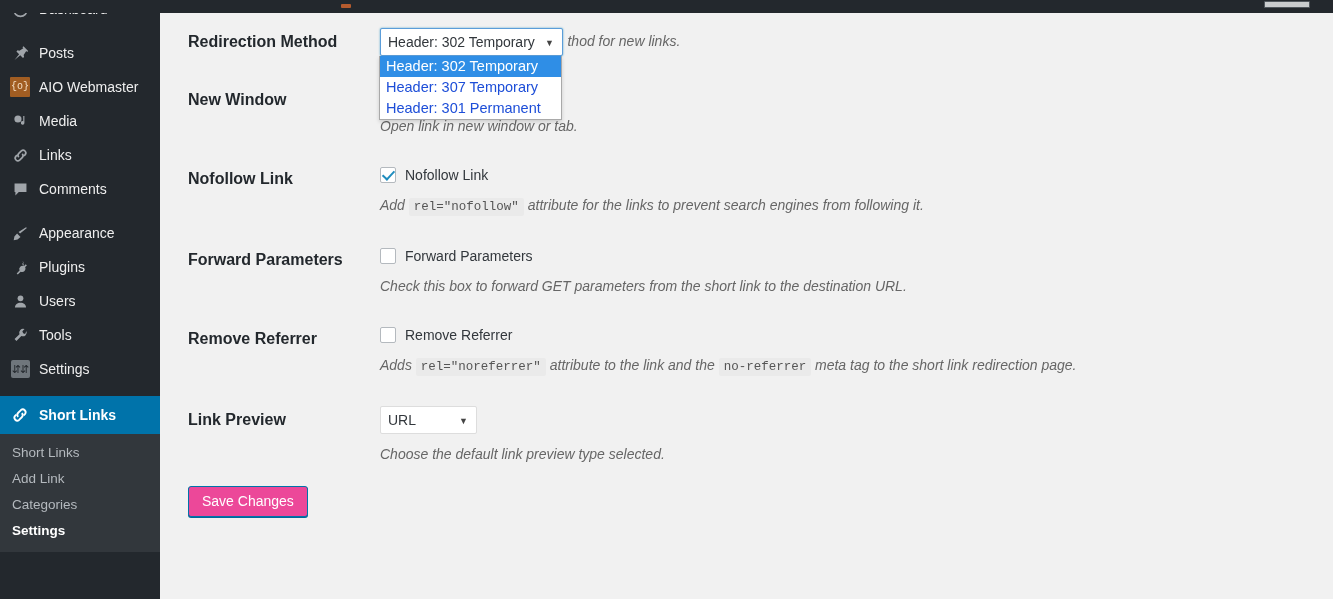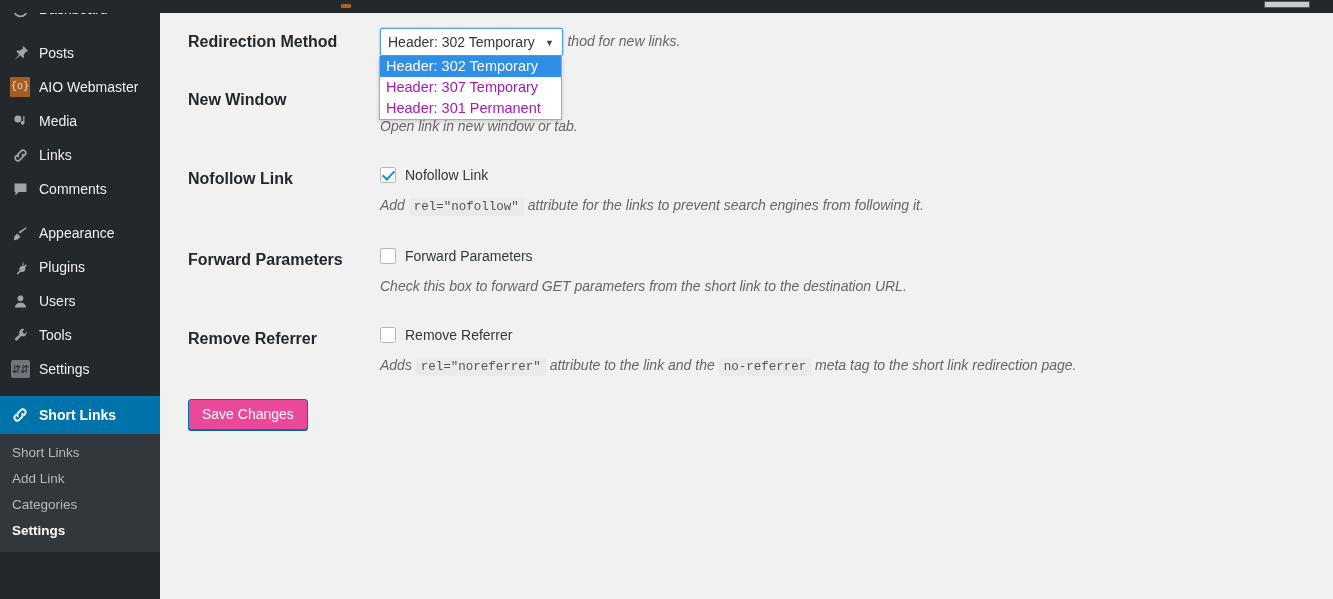--- a/index.html
+++ b/index.html
@@ -165,21 +165,21 @@
     width: 183px;
     background: #fff;
     border: 1px solid #a9a9a9;
     border-top: none;
     z-index: 25;
     box-shadow: 0 2px 4px rgba(0,0,0,.15);
   }
   .dropdown-option {
     padding: 1px 6px 2px 6px;
     font-size: 14.5px;
-    color: #a21caf;
+    color: #1d4ed8;
     line-height: 18px;
     white-space: nowrap;
     cursor: pointer;
   }
   .dropdown-option.selected { background: #2f8ee6; color: #fff; }
 
   
   .cb-line { display: flex; align-items: center; height: 20px; }
   .cb {
     width: 16px; height: 16px;
@@ -436,20 +436,30 @@
           <div class="desc">
             <span>Adds</span>
             <code>rel="noreferrer"</code>
             <span>attribute to the link and the</span>
             <code>no-referrer</code>
             <span>meta tag to the short link redirection page.</span>
           </div>
         </td>
       </tr>
 
+      <tr class="row-preview">
+        <th>Link Preview</th>
+        <td>
+          <div class="wp-select sel-preview">
+            <span>URL</span>
+            <span class="caret">▼</span>
+          </div>
+          <div class="desc">Choose the default link preview type selected.</div>
+        </td>
+      </tr>
     </tbody>
       </table>
 
     <div class="submit-wrap">
       <span class="btn-primary">Save Changes</span>
     </div>
   </div>
 </div>
 
 </body></html>

